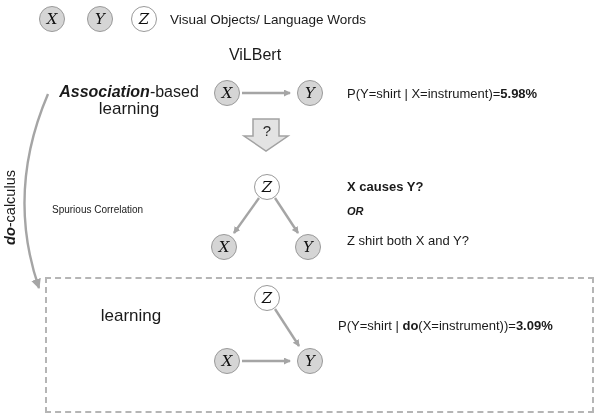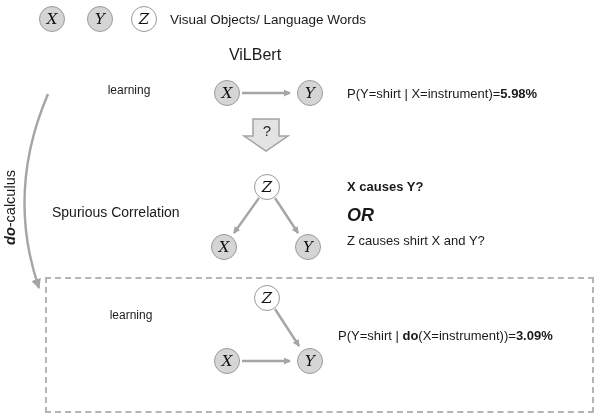--- a/index.html
+++ b/index.html
@@ -13,25 +13,25 @@
     background:#d5d5d5;border:1.5px solid #9a9a9a;box-sizing:border-box;
     display:flex;align-items:center;justify-content:center;
     font-family:"DejaVu Serif",serif;font-style:italic;font-size:15px;color:#111;
     z-index:2;line-height:1;
   }
   .node.white{background:#ffffff;}
   .txt{position:absolute;z-index:3;white-space:nowrap;}
   .center{text-align:center;white-space:normal;}
   .heading{font-size:16px;line-height:18px;}
   .heading .bi{font-weight:bold;font-style:italic;}
-  .subline{font-size:12px;line-height:15px;}
+  .subline{font-size:17px;line-height:15px;}
   .prob{font-size:13px;}
   .prob b{font-weight:bold;}
   .small{font-size:13px;}
-  .or{font-weight:bold;font-style:italic;font-size:18px;}
+  .or{font-weight:bold;font-style:italic;font-size:11px;}
   .model-title{font-size:16px;}
   .dashed-box{
     position:absolute;left:45px;top:277px;width:549px;height:136px;
     border:2px dashed #b5b5b5;box-sizing:border-box;z-index:0;
   }
   .do-calc{
     position:absolute;left:-46px;top:199px;width:112px;height:17px;
     transform:rotate(-90deg);text-align:center;font-size:14.5px;z-index:3;
   }
   .do-calc b{font-style:italic;}
@@ -73,39 +73,40 @@
   <div class="dashed-box"></div>
 
   <div class="node" style="left:39px;top:6px;">X</div>
   <div class="node" style="left:87px;top:6px;">Y</div>
   <div class="node white" style="left:131px;top:6px;">Z</div>
   <div class="txt center model-title" style="left:200px;top:46px;width:110px;">ViLBert</div>
 
   <div class="txt" style="left:170px;top:12px;font-size:13.5px;">Visual Objects/ Language Words</div>
 
   <div class="txt center" style="left:50px;top:83px;width:158px;">
+    <div class="heading"><span class="bi">Association</span><span>-based</span></div>
     <div class="subline">learning</div>
   </div>
   <div class="node" style="left:214px;top:80px;">X</div>
   <div class="node" style="left:297px;top:80px;">Y</div>
   <div class="txt prob" style="left:347px;top:86px;"><span>P(Y=shirt | X=instrument)=</span><b>5.98%</b></div>
 
   <div class="qmark">?</div>
 
-  <div class="txt" style="left:52px;top:204px;font-size:14px;">Spurious Correlation</div>
+  <div class="txt" style="left:52px;top:204px;font-size:10px;">Spurious Correlation</div>
   <div class="node white" style="left:254px;top:174px;">Z</div>
   <div class="node" style="left:211px;top:234px;">X</div>
   <div class="node" style="left:295px;top:234px;">Y</div>
   <div class="txt small" style="left:347px;top:179px;font-weight:bold;">X causes Y?</div>
   <div class="txt or" style="left:347px;top:205px;">OR</div>
-  <div class="txt small" style="left:347px;top:233px;">Z causes shirt X and Y?</div>
+  <div class="txt small" style="left:347px;top:233px;">Z shirt both X and Y?</div>
 
   <div class="txt center" style="left:52px;top:308px;width:158px;">
     <div class="subline">learning</div>
   </div>
   <div class="node white" style="left:254px;top:285px;">Z</div>
   <div class="node" style="left:214px;top:348px;">X</div>
   <div class="node" style="left:297px;top:348px;">Y</div>
-  <div class="txt prob" style="left:338px;top:328px;"><span>P(Y=shirt | </span><b>do</b><span>(X=instrument))=</span><b>3.09%</b></div>
+  <div class="txt prob" style="left:338px;top:318px;"><span>P(Y=shirt | </span><b>do</b><span>(X=instrument))=</span><b>3.09%</b></div>
 
   <div class="do-calc"><b>do</b><span>-calculus</span></div>
 
 </div>
 
 </body></html>

